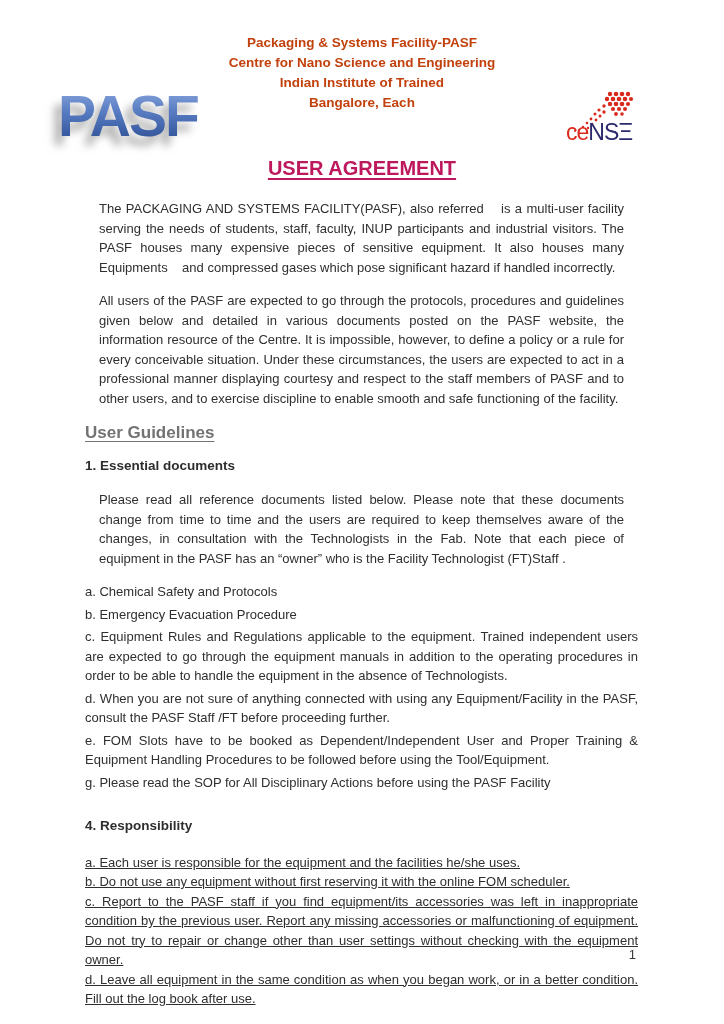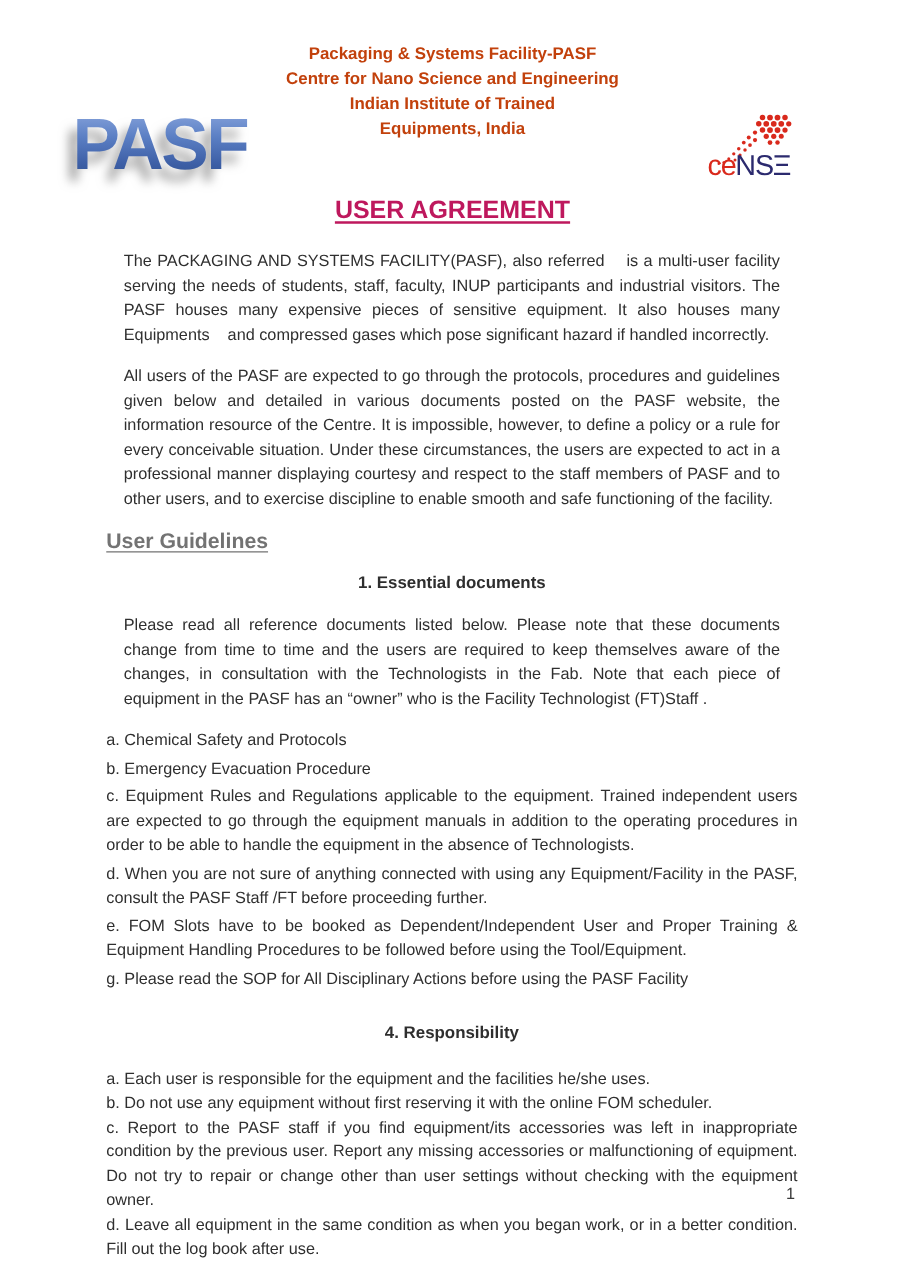--- a/index.html
+++ b/index.html
@@ -95,28 +95,28 @@
     text-underline-offset: 3px;
     color: #737373;
     text-align: left;
   }
 
   .section-heading {
     margin-top: 13px;
     font-size: 13.5px;
     font-weight: bold;
     color: #2e2e2e;
-    text-align: center;
+    text-align: left;
   }
   .section-heading.resp { margin-top: 24px; margin-bottom: 17px; }
 
   .section-intro { margin-top: 15px !important; }
 
   .item        { margin: 3px 0 !important; }
-  .item.tight  { margin: 0 !important; }
+  .item.tight  { margin: 0 !important; text-decoration: underline; }
 
   .page-number {
     position: absolute;
     right: 88px;
     bottom: 62px;
     font-size: 13px;
     color: #3a3a3a;
   }
 </style>
 </head>
@@ -164,21 +164,21 @@
     </svg>
     <div class="cense-wordmark">
       <span class="cense-red">ce</span><span class="cense-navy">NS</span><span class="cense-navy">Ξ</span>
     </div>
   </div>
 
   <div class="letterhead">
     <div>Packaging &amp; Systems Facility-PASF</div>
     <div>Centre for Nano Science and Engineering</div>
     <div>Indian Institute of Trained</div>
-    <div>Equipments, India</div>
+    <div>Bangalore, Each</div>
   </div>
 
   <div class="doc-title">USER AGREEMENT</div>
 
   <div class="body-content">
 
     <p class="para-intro-1">The PACKAGING AND SYSTEMS FACILITY(PASF), also referred&nbsp;&nbsp;&nbsp; is a multi-user facility serving the needs of students, staff, faculty, INUP participants and industrial visitors. The PASF houses many expensive pieces of sensitive equipment. It also houses many Equipments&nbsp;&nbsp;&nbsp; and compressed gases which pose significant hazard if handled incorrectly.</p>
     <p class="para-intro-2">All users of the PASF are expected to go through the protocols, procedures and guidelines given below and detailed in various documents posted on the PASF website, the information resource of the Centre. It is impossible, however, to define a policy or a rule for every conceivable situation. Under these circumstances, the users are expected to act in a professional manner displaying courtesy and respect to the staff members of PASF and to other users, and to exercise discipline to enable smooth and safe functioning of the facility.</p>
 
     <div class="guidelines-heading">User Guidelines</div>

